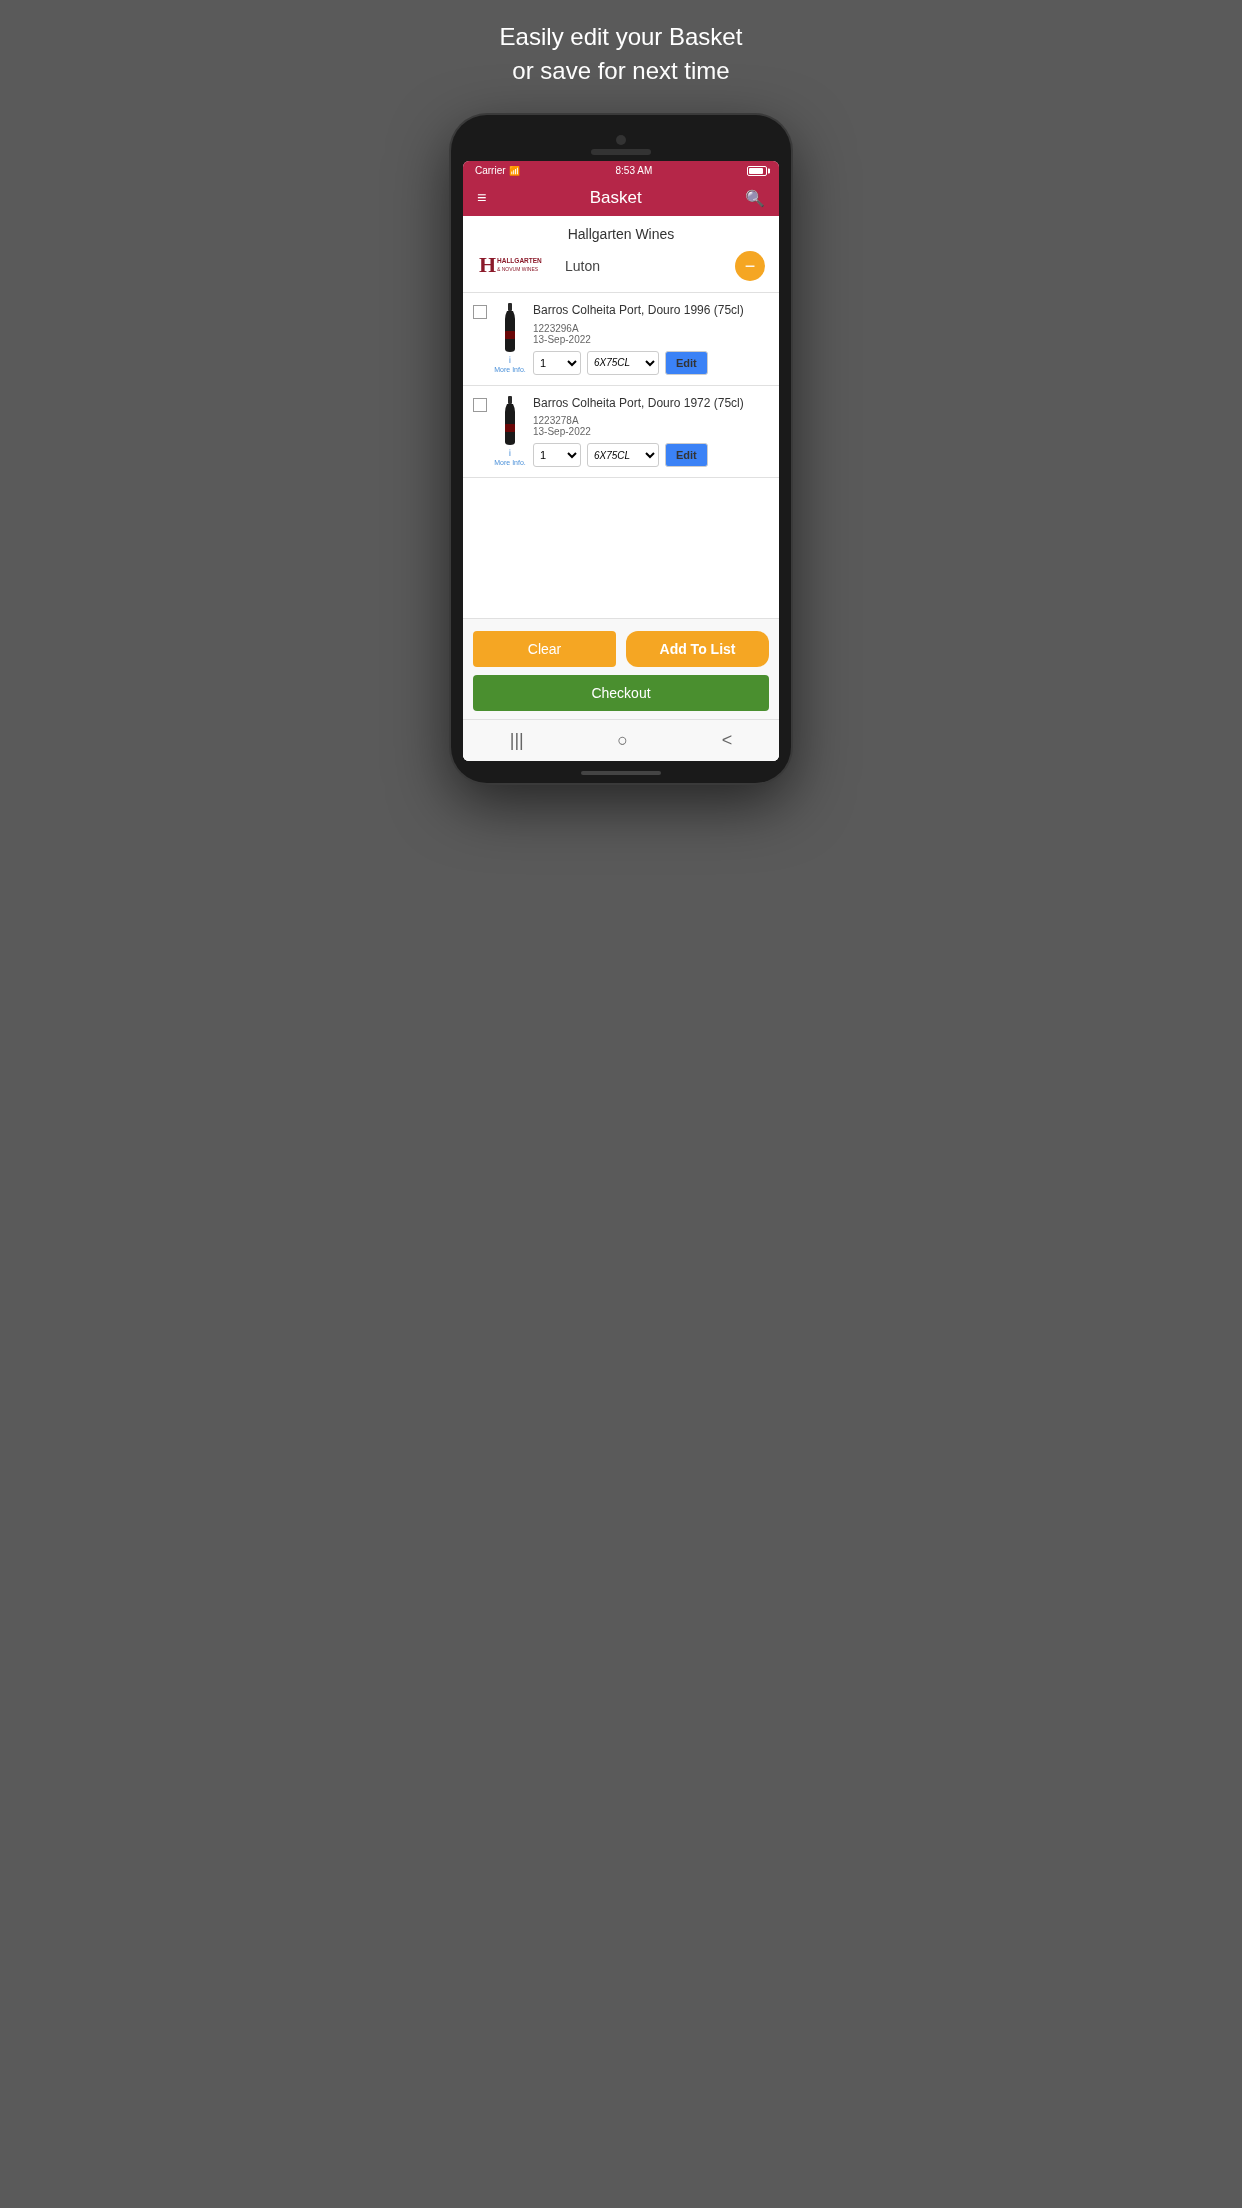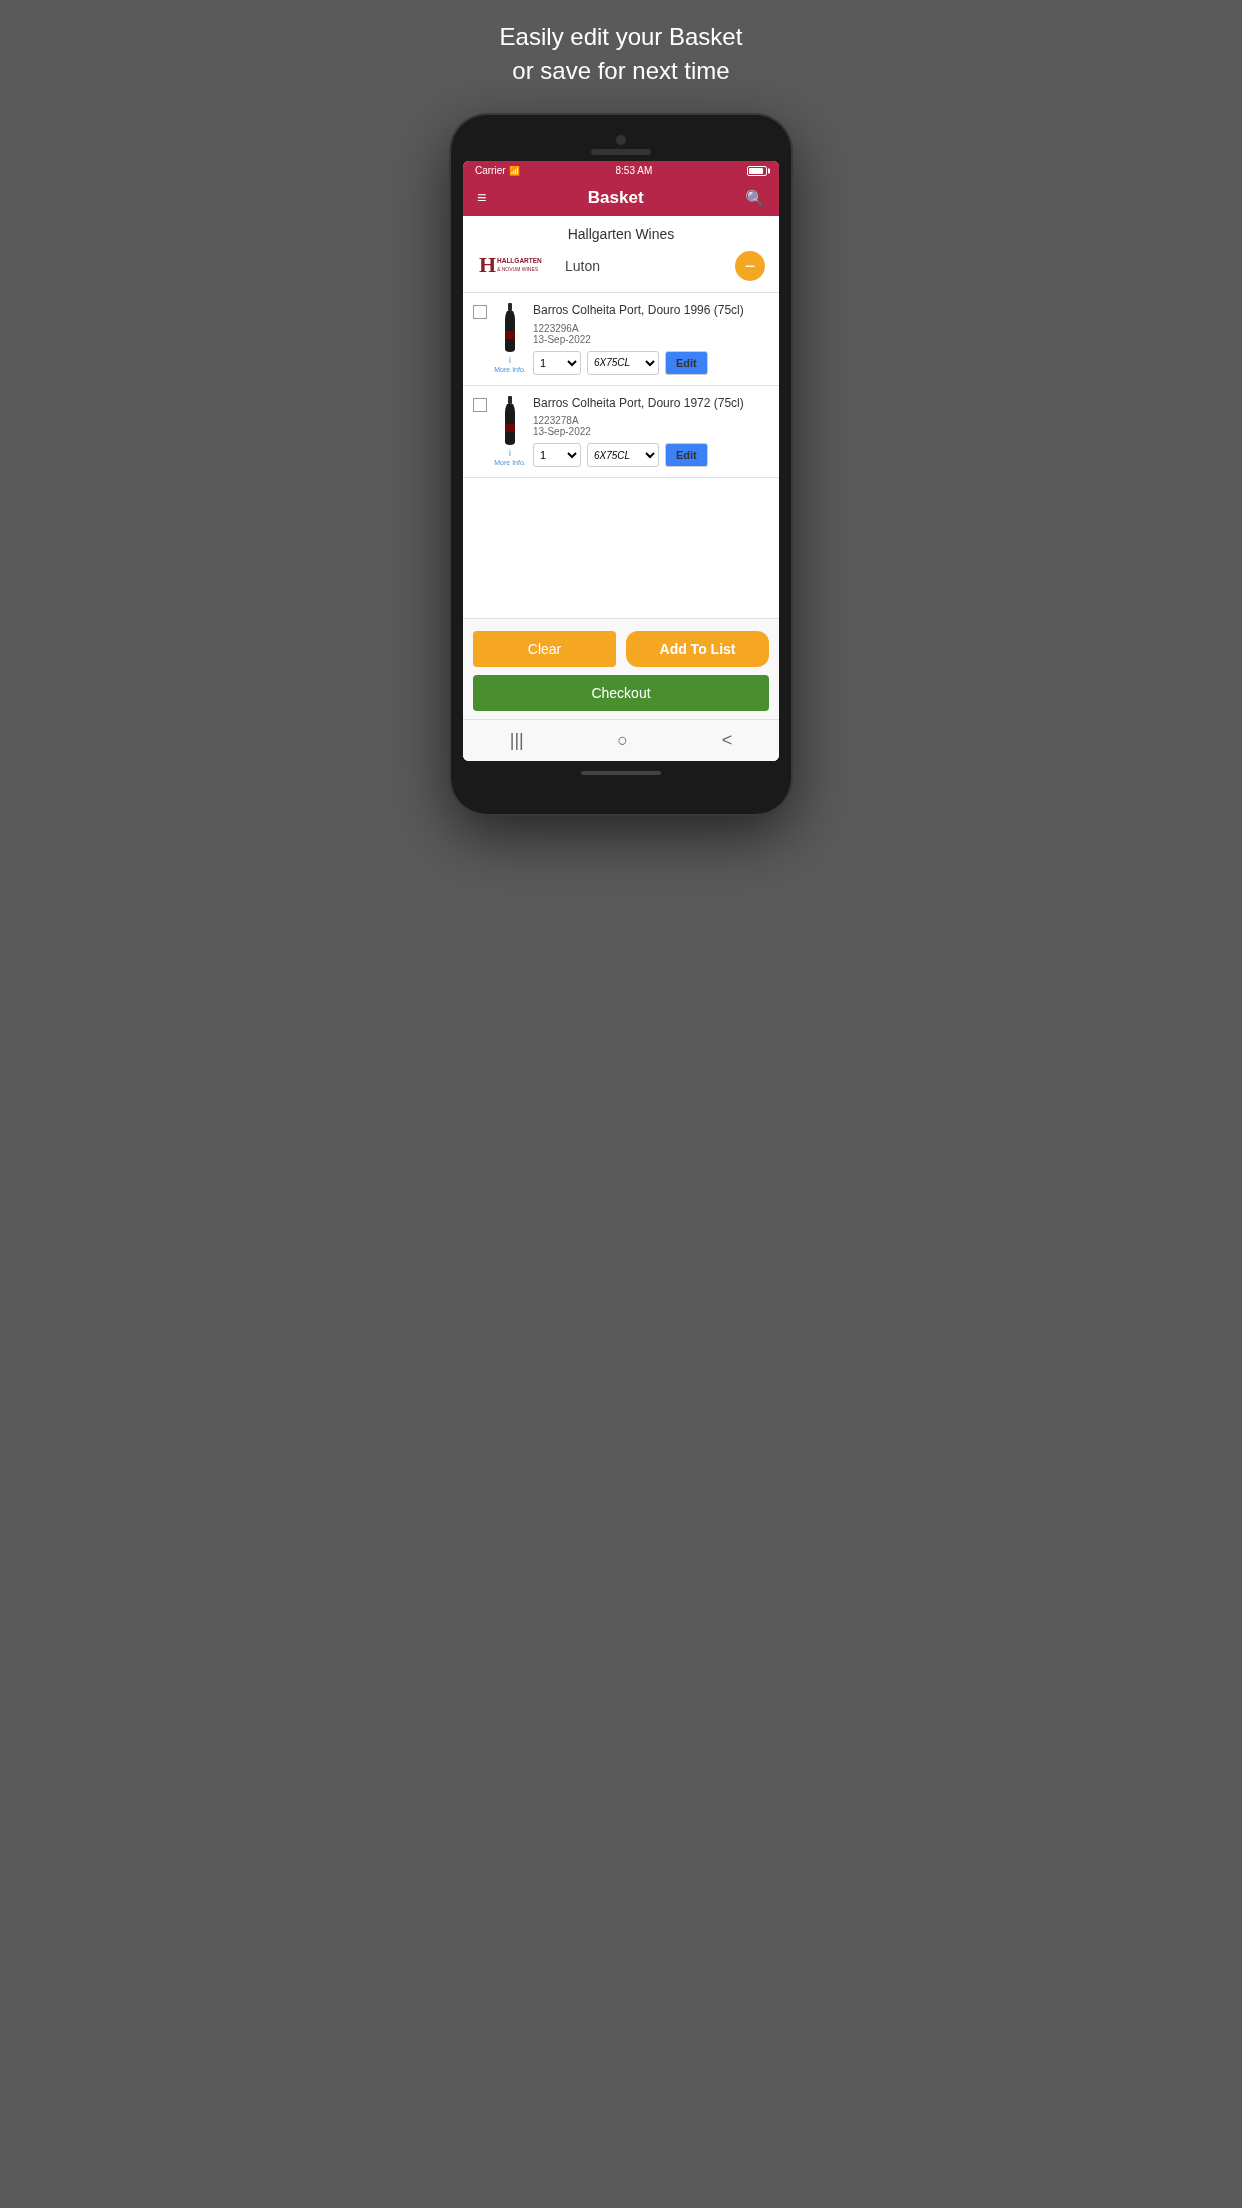--- a/index.html
+++ b/index.html
@@ -25,21 +25,21 @@
       text-align: center;
       margin-bottom: 28px;
       line-height: 1.4;
       padding: 0 20px;
     }
     
     .phone-frame {
       width: 340px;
       background: #1a1a1a;
       border-radius: 36px;
-      padding: 20px 12px 39px;
+      padding: 20px 12px 8px;
       box-shadow: 0 0 0 2px #3a3a3a, 0 20px 60px rgba(0,0,0,0.6);
       position: relative;
     }
     
     .phone-top {
       display: flex;
       flex-direction: column;
       align-items: center;
       margin-bottom: 6px;
     }
@@ -106,21 +106,21 @@
     
     .app-bar {
       background: #b52648;
       display: flex;
       justify-content: space-between;
       align-items: center;
       padding: 8px 14px;
       color: white;
     }
     .hamburger-icon { font-size: 16px; cursor: pointer; }
-    .app-bar-title { font-size: 17px; font-weight: 700; }
+    .app-bar-title { font-size: 17px; font-weight: 400; }
     .search-icon-btn { font-size: 16px; cursor: pointer; }
     
     .content {
       background: white;
     }
     
     .supplier-header {
       padding: 10px 14px 8px;
       text-align: center;
       border-bottom: 1px solid #e0e0e0;

